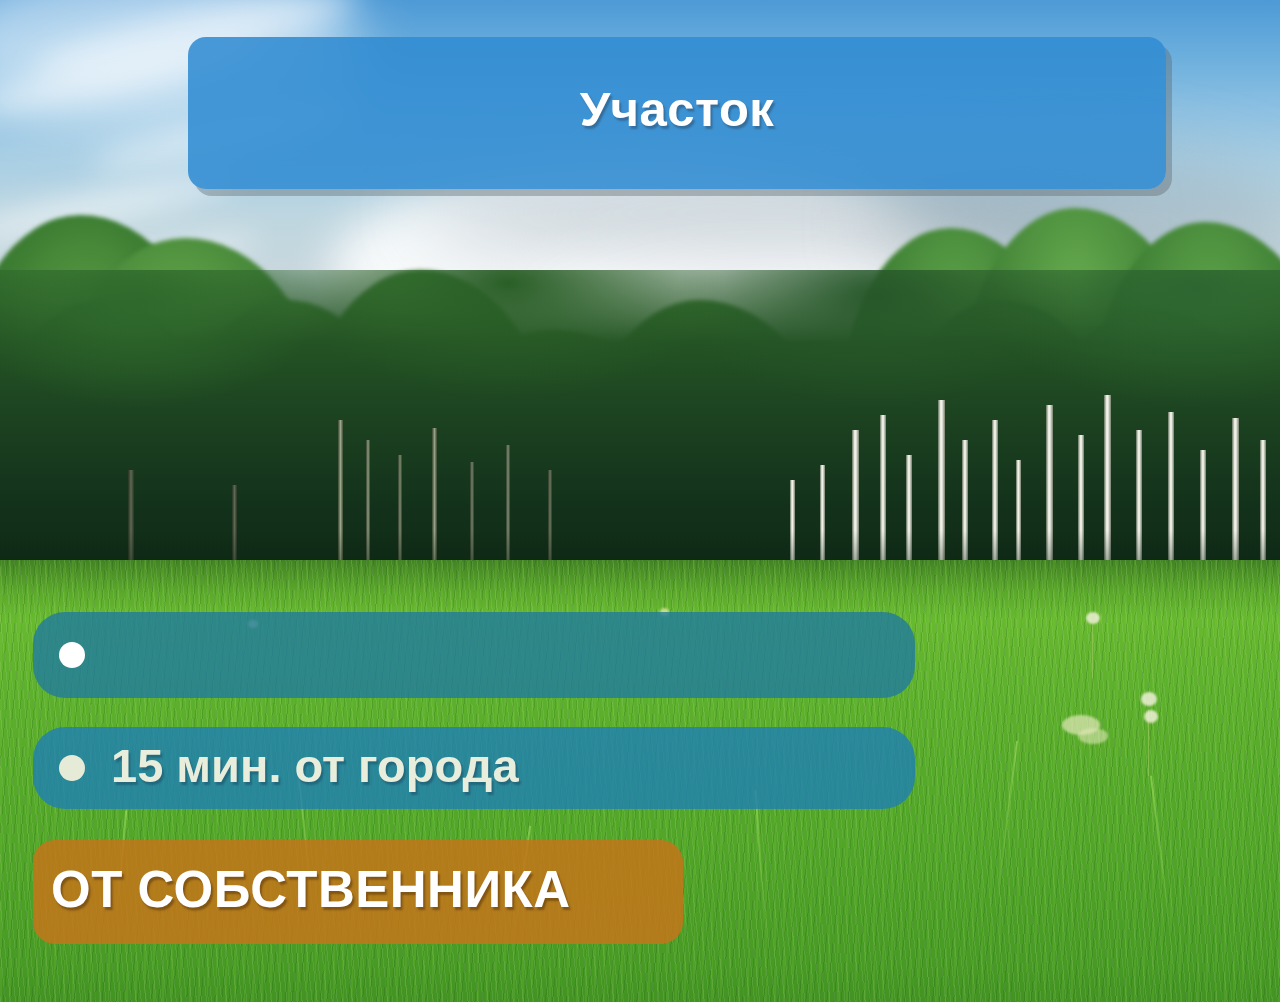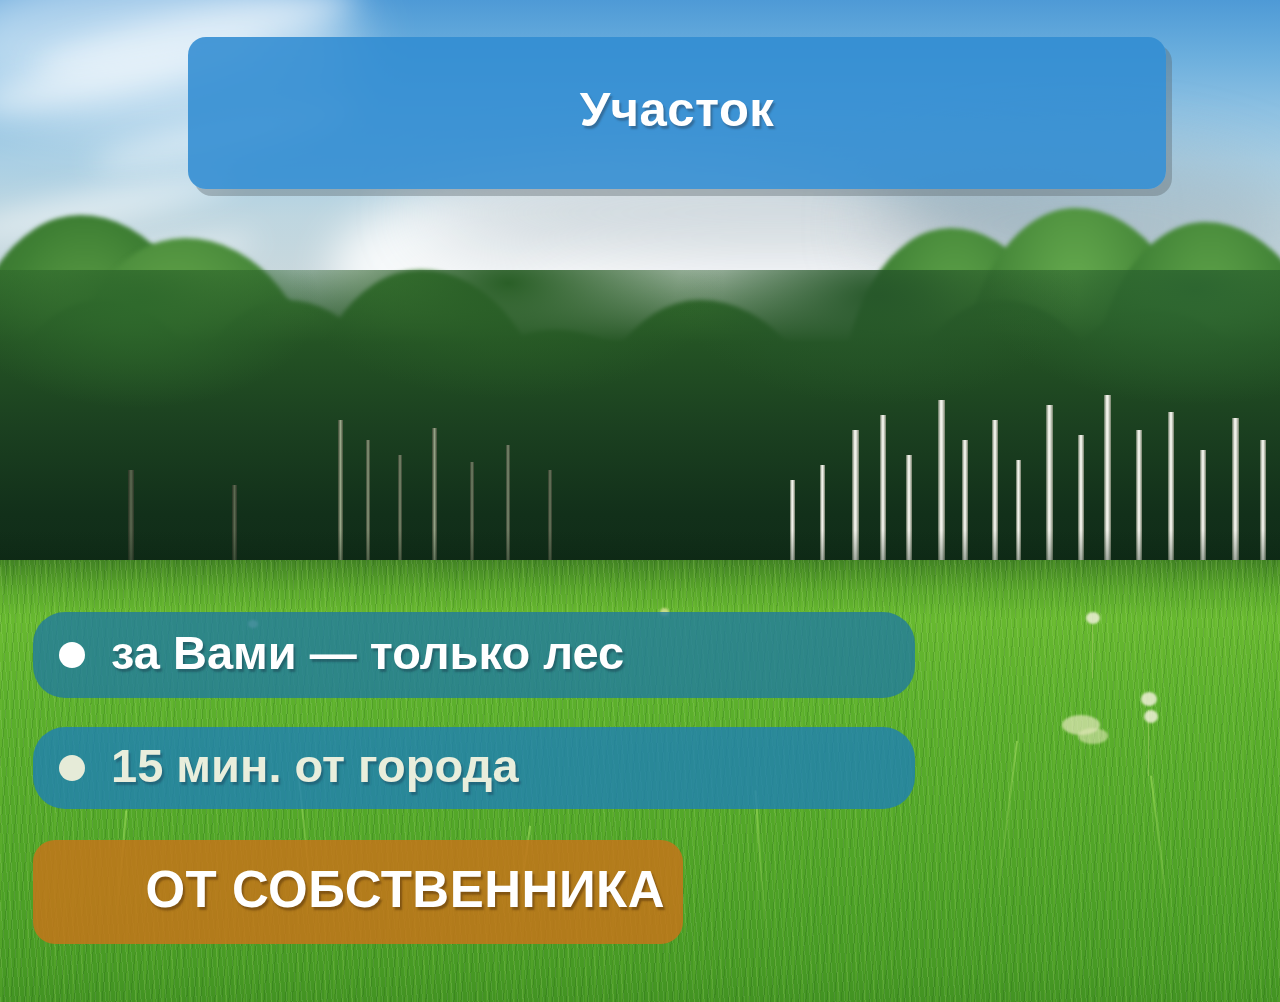--- a/index.html
+++ b/index.html
@@ -218,21 +218,21 @@
   .bullet-text.cream{
     color:#e9eedc;
     text-shadow:2px 3px 2px rgba(25,60,85,.42);
   }
 
   .owner-banner{
     position:absolute;
     left:33px;top:840px;width:650px;height:104px;
     background:rgba(196,118,26,.86);
     border-radius:22px;
-    display:flex;align-items:center;justify-content:flex-end;
+    display:flex;align-items:center;justify-content:flex-start;
     box-sizing:border-box;
     padding:0 18px 6px;
   }
   .owner-text{
     color:#ffffff;
     font-weight:bold;
     font-size:51px;
     line-height:1;
     letter-spacing:.5px;
     white-space:nowrap;
@@ -332,21 +332,20 @@
     <div class="flower" style="left:660px;top:48px;width:9px;height:8px;background:rgba(240,238,170,.7);"></div>
 
   </div>
 
   <div class="title-banner">
     <div class="title-line1">Участок</div>
   </div>
 
   <div class="bullet-banner b1">
     <span class="dot white"></span>
-    <span class="bullet-text white">за Вами — только лес</span>
   </div>
 
   <div class="bullet-banner b2">
     <span class="dot cream"></span>
     <span class="bullet-text cream">15 мин. от города</span>
   </div>
 
   <div class="owner-banner">
     <span class="owner-text">ОТ СОБСТВЕННИКА</span>
   </div>

